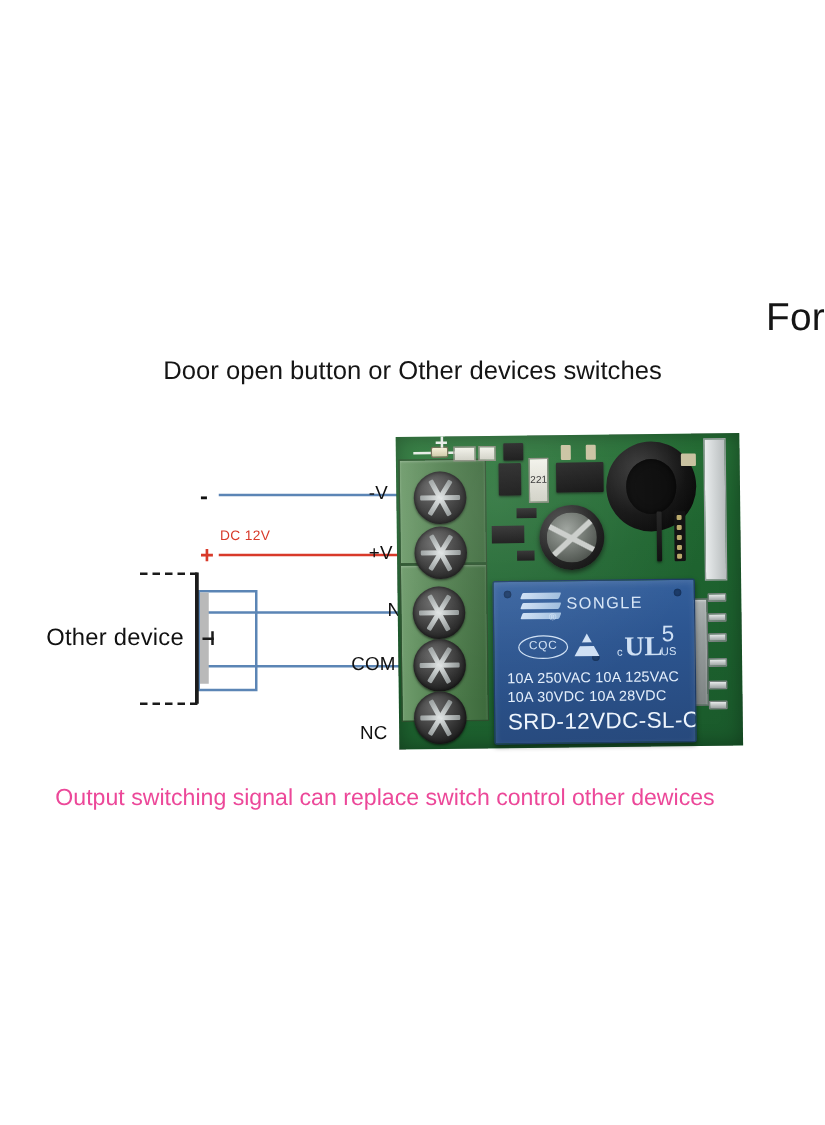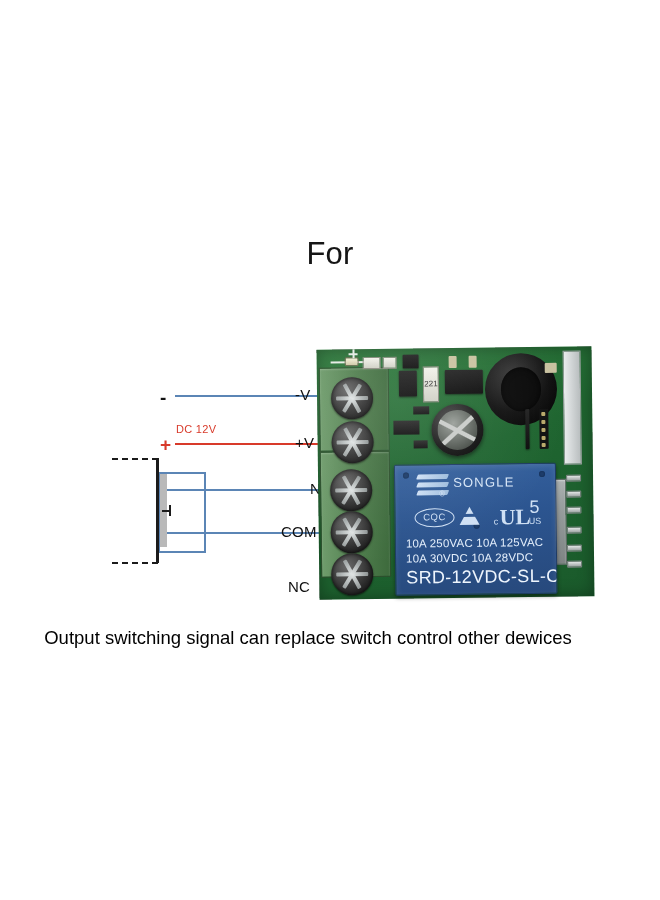--- a/index.html
+++ b/index.html
@@ -2,26 +2,26 @@
 <html><head>
 <meta charset="utf-8">
 <style>
   html,body{margin:0;padding:0;background:#ffffff;}
   body{width:660px;height:900px;position:relative;overflow:hidden;
        font-family:"Liberation Sans",sans-serif;color:#111;}
 
   .page{position:absolute;left:0;top:0;width:660px;height:900px;background:#fff;}
 
   
-  .title{position:absolute;left:0;top:236px;width:660px;text-align:center;
+  .title{position:absolute;left:0;top:236px;width:660px;text-align:right;
          font-size:31px;font-weight:400;letter-spacing:.2px;color:#151515;}
   .subtitle{position:absolute;left:0;top:285px;width:660px;text-align:center;
             font-size:20.5px;font-weight:400;color:#151515;}
   .caption{position:absolute;left:0;top:627px;width:616px;text-align:center;
-           font-size:18.5px;font-weight:400;color:#000000;}
+           font-size:18.5px;font-weight:400;color:#ec4899;}
 
   
   .diagram{position:absolute;left:0;top:330px;width:660px;height:280px;}
   .wire{position:absolute;height:2px;background:#5b85b5;}
   .wire.red{background:#d83a2a;height:2px;}
   .sign{position:absolute;font-size:19px;font-weight:700;line-height:1;}
   .sign.minus{color:#111;}
   .sign.plus{color:#d83a2a;}
   .dc-label{position:absolute;font-size:11px;color:#d83a2a;letter-spacing:.3px;}
   .term-label{position:absolute;font-size:15px;color:#111;letter-spacing:.2px;}
@@ -120,40 +120,42 @@
   .pin-row{position:absolute;}
   .pin-row i{position:absolute;width:13px;height:5px;border-radius:1px;
       background:linear-gradient(180deg,#e7eaea,#9aa0a0);border:1px solid #7e8484;}
 </style>
 </head>
 <body>
 
 <div class="page">
 
   <div class="title">For</div>
+  <div class="subtitle">Door open button or Other devices switches</div>
 
   <div class="diagram">
 
     <div class="sign minus" style="left:160px;top:58px;">-</div>
     <div class="wire" style="left:175px;top:65px;width:145px;"></div>
     <div class="term-label" style="left:295px;top:56px;">-V</div>
 
     <div class="dc-label" style="left:176px;top:93px;">DC 12V</div>
     <div class="sign plus" style="left:160px;top:105px;">+</div>
     <div class="wire red" style="left:175px;top:113px;width:145px;"></div>
     <div class="term-label" style="left:295px;top:104px;">+V</div>
 
     <div class="wire" style="left:160px;top:159px;width:160px;"></div>
     <div class="term-label" style="left:310px;top:150px;">NO</div>
 
     <div class="wire" style="left:160px;top:202px;width:160px;"></div>
     <div class="term-label" style="left:281px;top:193px;">COM</div>
 
     <div class="term-label" style="left:288px;top:248px;">NC</div>
 
+    <div class="otherdev-text" style="left:37px;top:500px;top:170px;">Other device</div>
 
     <div class="dev-box" style="left:158px;top:142px;width:44px;height:77px;"></div>
     <div class="dev-bar" style="left:160px;top:144px;width:7px;height:73px;"></div>
     <div class="dev-lead" style="left:156px;top:128px;width:2.5px;height:105px;"></div>
     <div class="dev-tick" style="left:162px;top:180px;width:9px;height:2px;"></div>
     <div class="dev-tick" style="left:169px;top:175px;width:2px;height:11px;"></div>
 
     <div class="dashed-h" style="left:112px;top:128px;width:46px;"></div>
     <div class="dashed-h" style="left:112px;top:232px;width:46px;"></div>
   </div>

